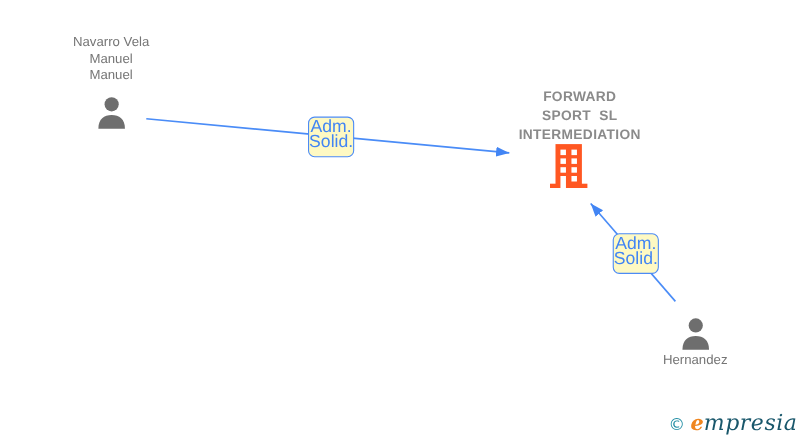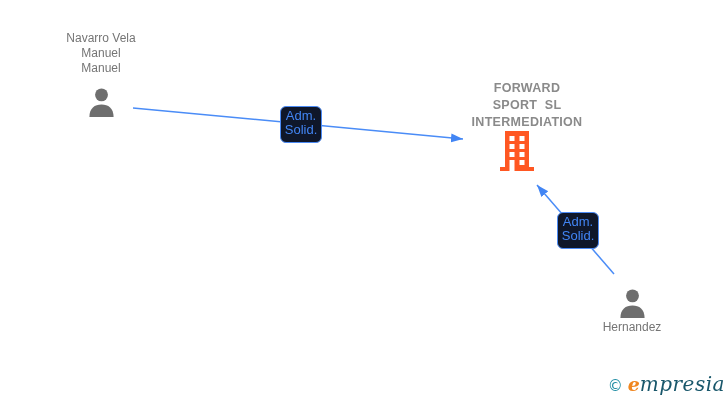--- a/index.html
+++ b/index.html
@@ -11,23 +11,23 @@
 
   .node-label { position:absolute; text-align:center; }
   .node-line { white-space:pre; }
 
   .person-label { color:#757575; font-size:12px; line-height:15px; width:160px; }
   .company-label { color:#8a8a8a; font-size:12.5px; font-weight:bold; line-height:17px; width:200px; letter-spacing:0.3px; }
 
   .node-icon { position:absolute; }
 
   .edge-label {
-    position:absolute; width:40px; height:33px; background:#0f172a;
+    position:absolute; width:40px; height:33px; background:#fef9c3;
     border:1.5px solid #4c8bf5; border-radius:6px;
-    color:#4285f4; font-size:13px; line-height:14px; text-align:center;
+    color:#4285f4; font-size:16px; line-height:14px; text-align:center;
     padding-top:2px; box-sizing:content-box;
   }
 
   .footer-logo {
     position:absolute; right:3px; bottom:4px;
     font-family:"DejaVu Serif", serif; font-style:italic;
     display:flex; align-items:baseline;
   }
   .footer-copyright { color:#1e8ca3; font-size:15px; font-style:normal; margin-right:5px; font-family:"DejaVu Sans", sans-serif; }
   .brand-initial { color:#f0861f; font-size:19px; font-weight:bold; }

